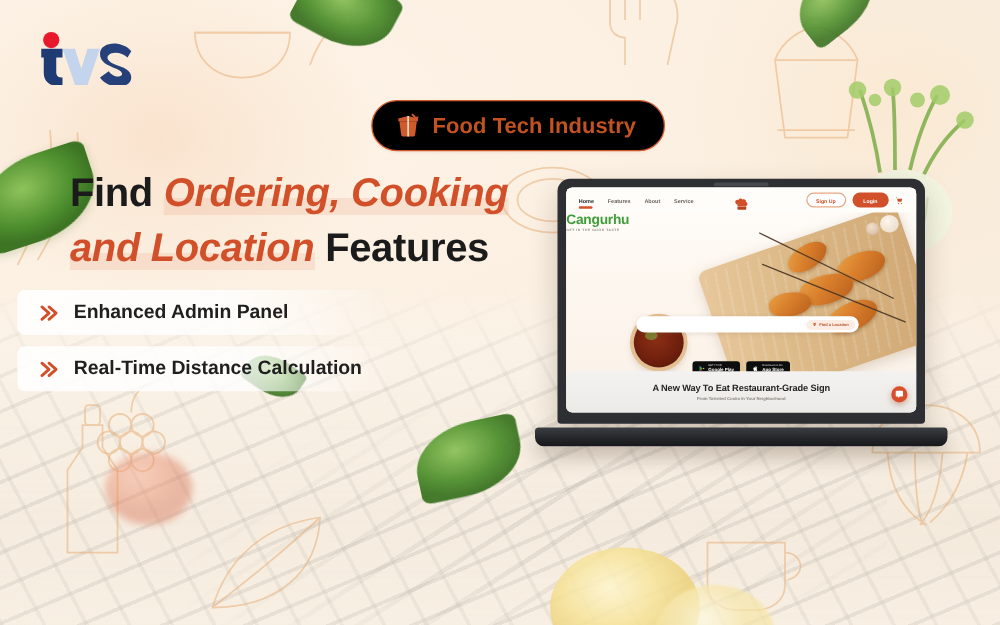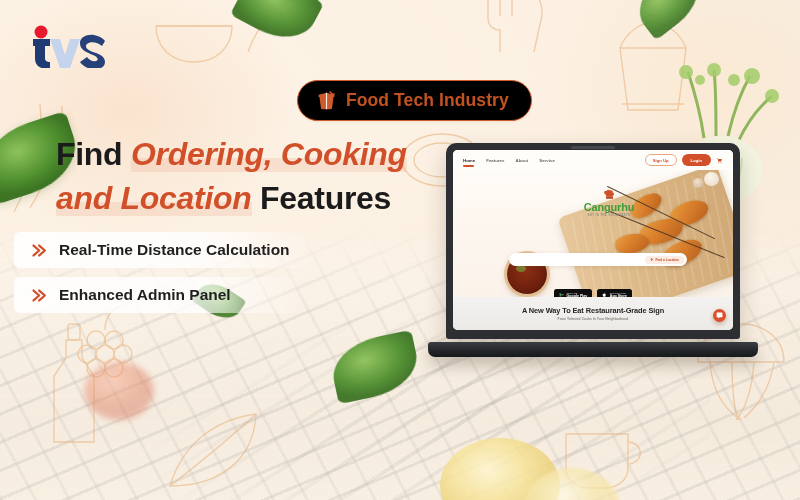--- a/index.html
+++ b/index.html
@@ -127,21 +127,21 @@
   .nav-link.active{color:#2b2b2b;}
   .nav-underline{position:absolute;left:10px;top:14.5px;width:11px;height:2px;
     background:#d1502a;border-radius:1px;}
   .nav-right{margin-left:auto;display:flex;align-items:center;gap:5px;}
   .btn-ghost{font-size:4.2px;font-weight:700;color:#d1502a;
     border:.8px solid #e7a783;border-radius:8px;padding:2.6px 7px;background:#fff;}
   .btn-solid{font-size:4.2px;font-weight:700;color:#fff;
     border-radius:8px;padding:3.2px 9px;background:#d1502a;}
   .cart{width:7px;height:7px;color:#d1502a;}
 
-  .brand{position:absolute;left:0;right:0;top:39px;text-align:center;margin-left:32px;}
+  .brand{position:absolute;left:0;right:0;top:8px;}
   .brand-hat{width:13px;height:12px;margin:0 auto 1px;display:block;}
   .brand-name{font-size:11px;font-weight:800;color:#3f9d3a;letter-spacing:-.2px;
               line-height:11px;}
   .brand-tag{font-size:2.6px;font-weight:700;color:#8f8a80;letter-spacing:.5px;margin-top:1px;}
 
   .site-head{position:absolute;left:11px;top:57px;width:145px;
     font-size:7.4px;line-height:10px;font-weight:800;color:#1d1d1d;letter-spacing:-.1px;}
 
   
   .board{position:absolute;right:-6px;top:38px;width:168px;height:112px;
@@ -313,28 +313,28 @@
     <span>Find </span><span class="hl-accent">Ordering, Cooking</span><br>
     <span class="hl-accent">and Location</span><span> Features</span>
   </div>
 
   <div class="bullets">
     <div class="bullet">
       <svg class="chev" viewBox="0 0 24 24" fill="none" stroke="currentColor" stroke-width="3.2" stroke-linecap="round" stroke-linejoin="round">
         <polyline points="5,5 13,12 5,19"></polyline>
           <polyline points="13,5 21,12 13,19"></polyline>
       </svg>
-      <span class="bullet-label">Real-Time Distance Calculation</span>
+      <span class="bullet-label">Enhanced Admin Panel</span>
     </div>
     <div class="bullet">
       <svg class="chev" viewBox="0 0 24 24" fill="none" stroke="currentColor" stroke-width="3.2" stroke-linecap="round" stroke-linejoin="round">
         <polyline points="5,5 13,12 5,19"></polyline>
           <polyline points="13,5 21,12 13,19"></polyline>
       </svg>
-      <span class="bullet-label">Enhanced Admin Panel</span>
+      <span class="bullet-label">Real-Time Distance Calculation</span>
     </div>
   </div>
 
   <div class="laptop">
     <div class="lid">
       <div class="notch"></div>
       <div class="screen">
         <div class="site">
 
           <div class="site-hero">

